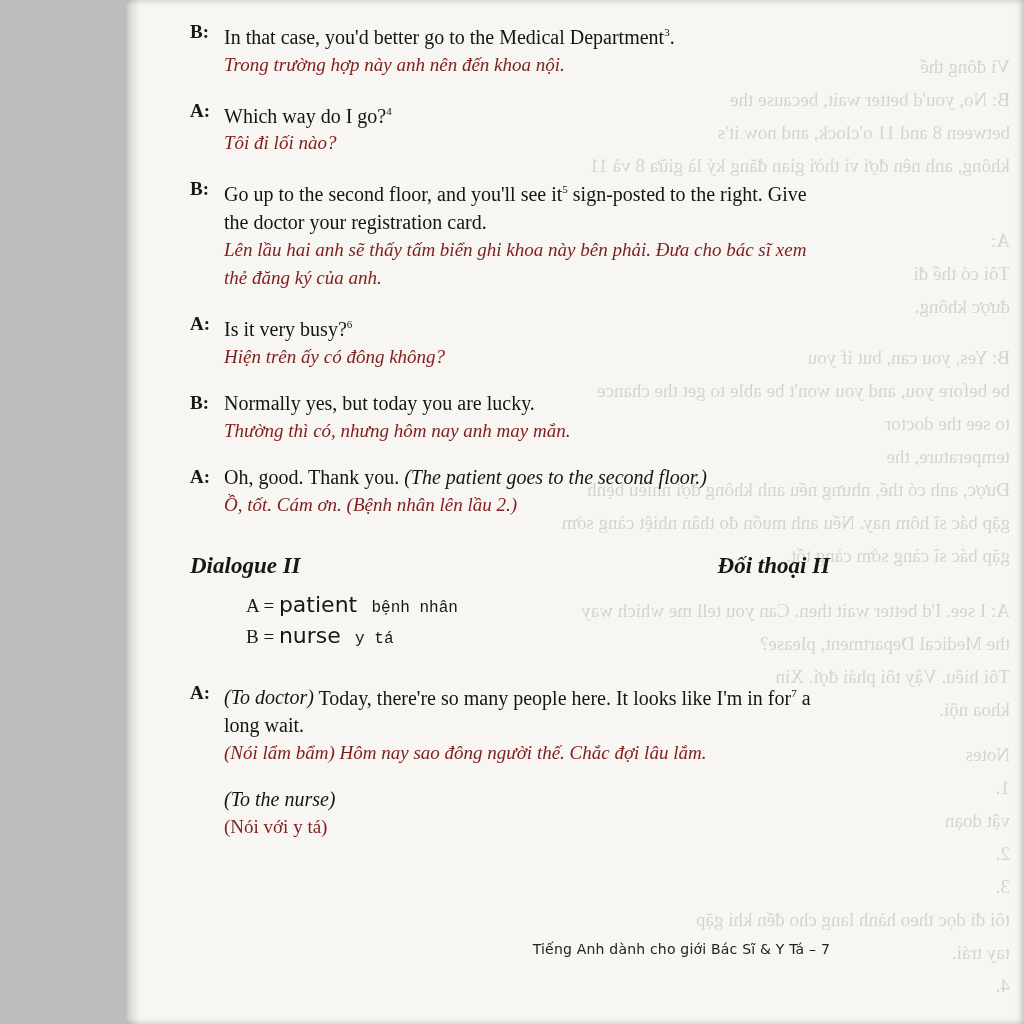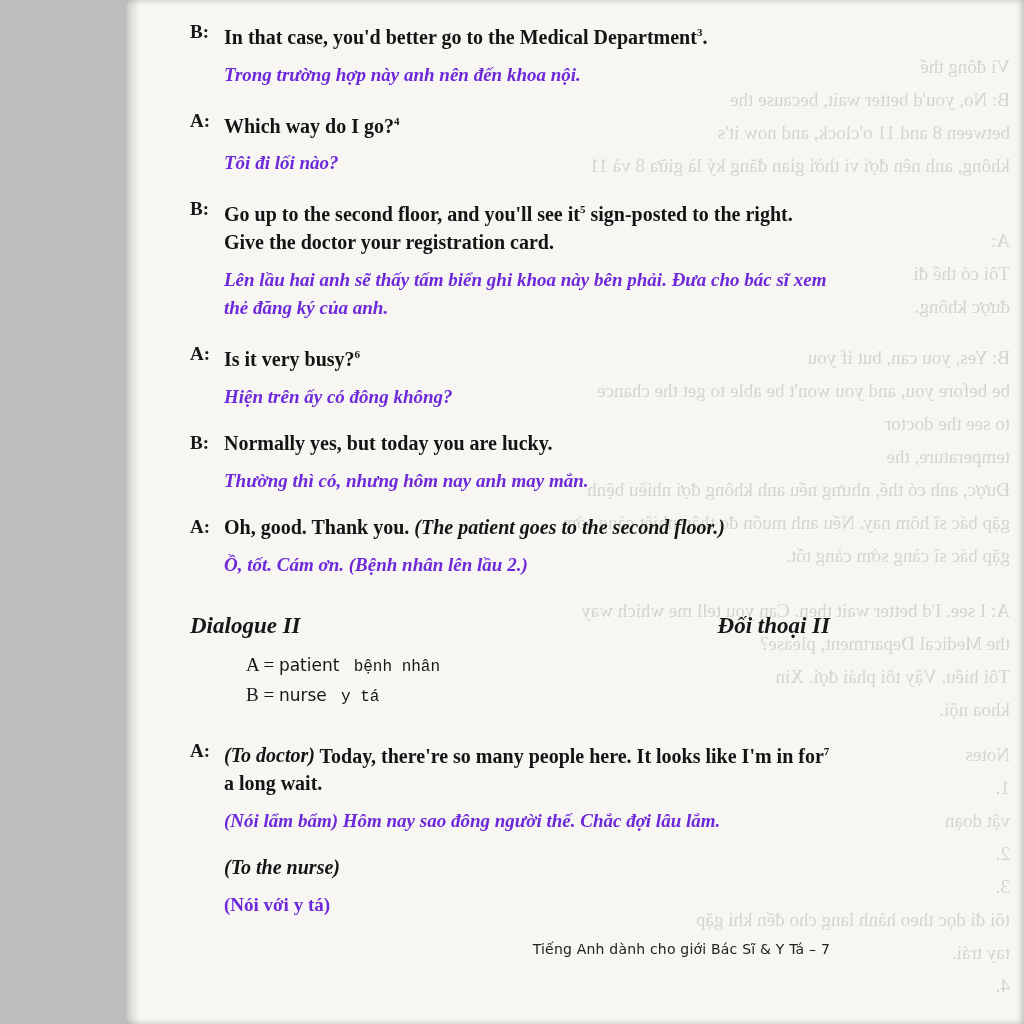--- a/index.html
+++ b/index.html
@@ -62,32 +62,31 @@
     display: flex;
     margin-bottom: 18px;
   }
   .spk {
     width: 34px;
     flex: 0 0 34px;
     font-size: 19px;
     font-weight: bold;
     line-height: 28px;
   }
-  .lines { flex: 1 1 auto; font-weight: bold; }
+  .lines { flex: 1 1 auto; }
   .en {
     font-size: 20px;
     line-height: 28px;
     color: #141414;
   }
   .vi {
     font-size: 19px;
     line-height: 28px;
     font-style: italic;
-    color: #6d28d9;
-    margin-top: 10px;
+    color: #7f1d1d;
   }
   .en sup, .vi sup { font-size: 11px; }
   .it { font-style: italic; margin-top: 43px; }
 
   .dialogue-head {
     display: flex;
     justify-content: space-between;
     align-items: baseline;
     margin-top: 34px;
     margin-bottom: 12px;
@@ -100,21 +99,21 @@
   }
   .roles {
     margin-left: 56px;
     margin-bottom: 26px;
   }
   .role {
     font-size: 19px;
     line-height: 27px;
   }
   .role .eq { font-style: normal; }
-  .role .en-role { font-family: "DejaVu Sans", sans-serif; font-size: 17px; }
+  .role .en-role { font-family: "DejaVu Sans", sans-serif; font-size: 22px; }
   .role .vi-role { font-family: Liberation Mono, monospace; font-size: 16px; margin-top: 12px; }
 
   .footer {
     position: absolute;
     left: 190px;
     top: 941px;
     width: 640px;
     text-align: right;
     font-family: "DejaVu Sans", sans-serif;
     font-size: 14px;

